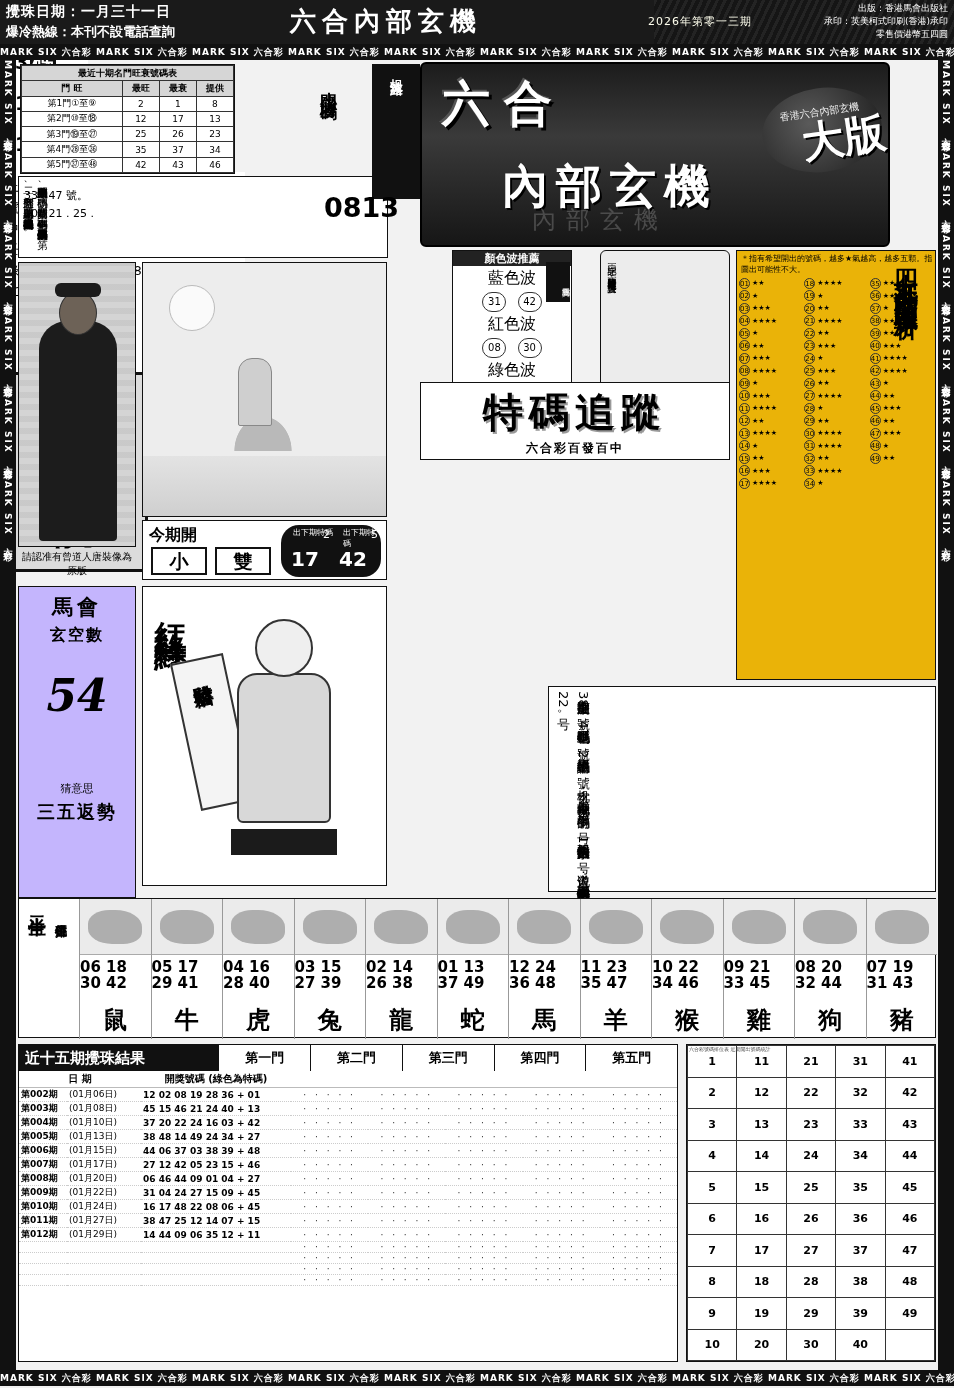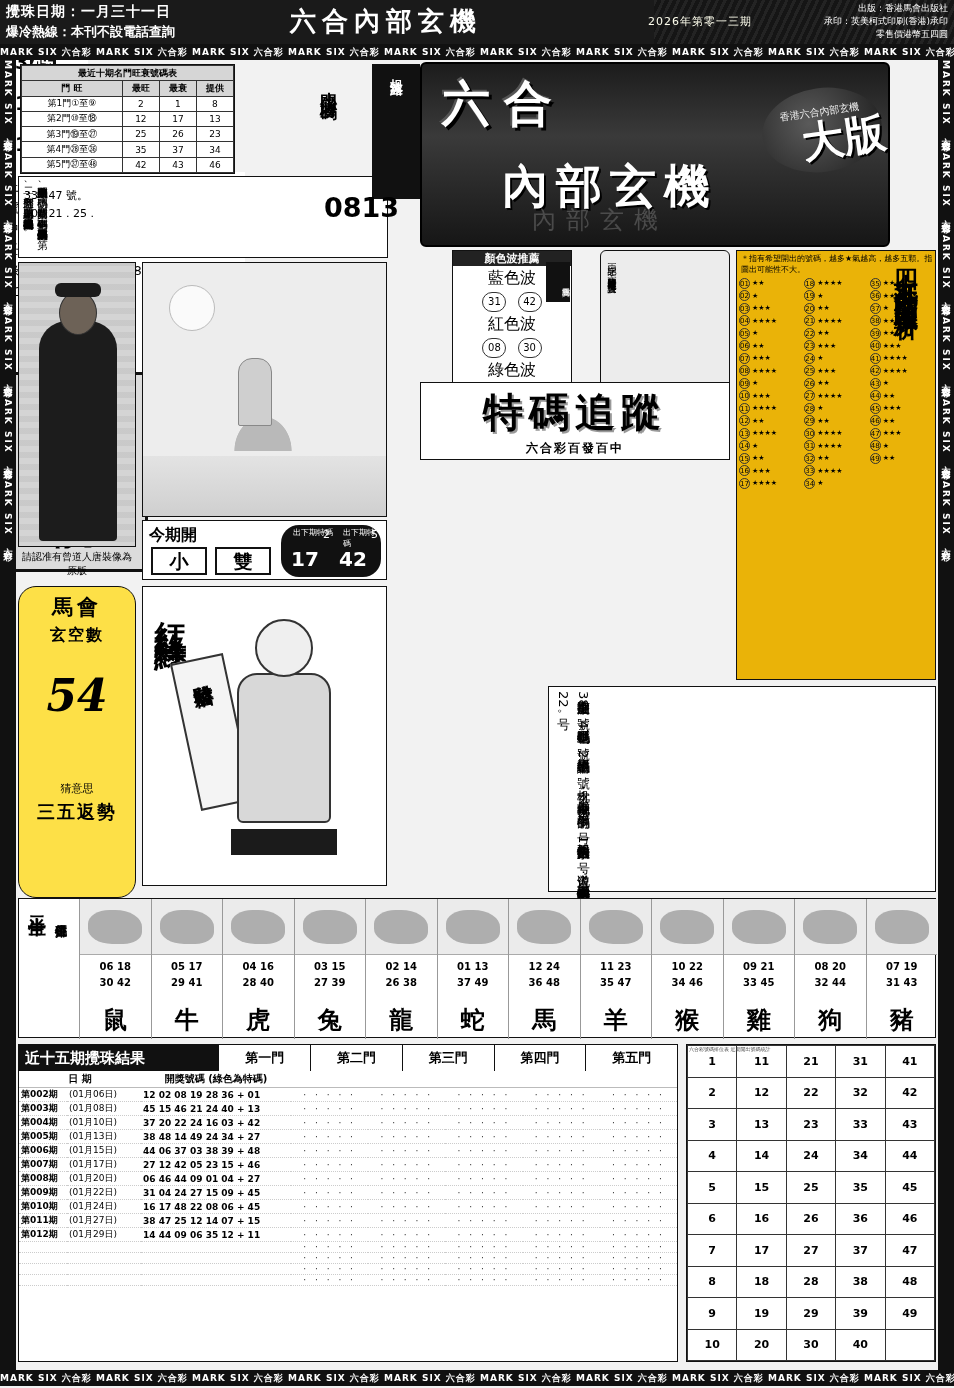--- a/index.html
+++ b/index.html
@@ -93,21 +93,21 @@
   .jinqi .t { position:absolute; left:6px; top:4px; font-size:16px; font-weight:bold; }
   .jinqi .cell { position:absolute; top:26px; width:56px; height:28px; border:2px solid #111; text-align:center;
      font-size:19px; font-weight:bold; line-height:25px; background:#fff; }
   .jinqi .c1 { left:8px; }
   .jinqi .c2 { left:72px; }
   .jinqi .blk { position:absolute; left:138px; top:4px; width:100px; height:52px; background:#111;border-radius:18px; }
   .jinqi .blk .sm { color:#fff; font-size:8px; position:absolute; top:2px; }
   .jinqi .blk .lg { color:#fff; font-size:20px; font-weight:bold; position:absolute; top:22px; }
 
   
-  .mahui { left:18px; top:586px; width:118px; height:312px; background:#fde047;border-radius:18px; }
+  .mahui { left:18px; top:586px; width:118px; height:312px; background:#c4b5fd; }
   .mahui .t1 { text-align:center; font-size:21px; font-weight:bold; margin-top:6px; letter-spacing:4px; }
   .mahui .t2 { text-align:center; font-size:16px; font-weight:bold; margin-top:4px; letter-spacing:2px; }
   .mahui .sig { text-align:center; font-size:44px; font-weight:bold; margin-top:24px; font-family:"DejaVu Serif","Liberation Serif",serif; font-style:italic; }
   .mahui .t3 { text-align:center; font-size:11px; margin-top:60px; }
   .mahui .t4 { text-align:center; font-size:18px; font-weight:bold; margin-top:4px; letter-spacing:2px; }
 
   
   .doll { left:142px; top:586px; width:245px; height:300px; background:#fff; }
   .doll .title { position:absolute; left:6px; top:8px; writing-mode:vertical-rl; font-size:32px; font-weight:bold; letter-spacing:6px; }
   .doll .fig { position:absolute; left:86px; top:24px; width:110px; height:250px; }
@@ -119,21 +119,21 @@
 
   
   .zodiac { left:18px; top:898px; width:918px; height:140px; background:#fff; }
   .zodiac .sidelabel { position:absolute; left:2px; top:2px; width:58px; height:136px; }
   .zodiac .sidelabel .a { writing-mode:vertical-rl; font-size:18px; font-weight:bold; position:absolute; left:4px; top:2px; }
   .zodiac .sidelabel .b { writing-mode:vertical-rl; font-size:12px; font-weight:bold; position:absolute; left:32px; top:14px; line-height:15px; }
   .zcells { position:absolute; left:60px; top:0; width:858px; height:140px; display:flex; }
   .zc { flex:1; border-left:1px solid #999; position:relative; }
   .zc .pic { height:56px; background:#ebebeb; border-bottom:1px solid #aaa; position:relative; overflow:hidden; }
   .zc .pic .sil { position:absolute; left:12%; top:20%; width:76%; height:62%; background:#9a9a9a; border-radius:40% 50% 35% 45%; opacity:.75; }
-  .zc .nums { height:48px; font-size:10px; text-align:center; padding-top:4px; line-height:16px; font-weight:bold; }
+  .zc .nums { height:48px; font-size:15px; padding-top:4px; line-height:16px; font-weight:bold; }
   .zc .name { height:36px; font-size:24px; text-align:center; font-weight:bold; line-height:34px; }
 
   
   .results { left:18px; top:1044px; width:660px; height:318px; background:#fff; }
   .results .hdrbar { height:26px; background:#111; color:#fff; display:flex; }
   .results .hdrbar .h1 { width:200px; font-size:15px; font-weight:bold; line-height:26px; padding-left:6px; }
   .results .hdrbar .gate { width:92px; background:#fff; color:#000; border-left:1px solid #111; font-size:13px; font-weight:bold; text-align:center; line-height:26px; }
   .results table { width:100%; border-collapse:collapse; font-size:9px; }
   .results th { font-size:10px; font-weight:bold; border-bottom:1px solid #bbb; padding:1px 2px; }
   .results td { padding:0 2px; border-bottom:1px dotted #ccc; white-space:nowrap; }

